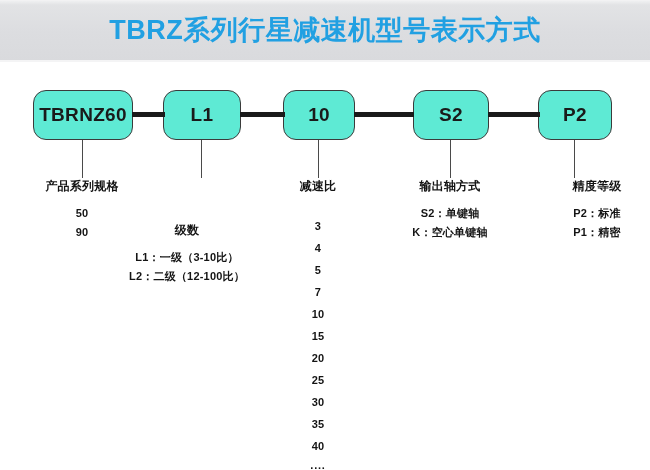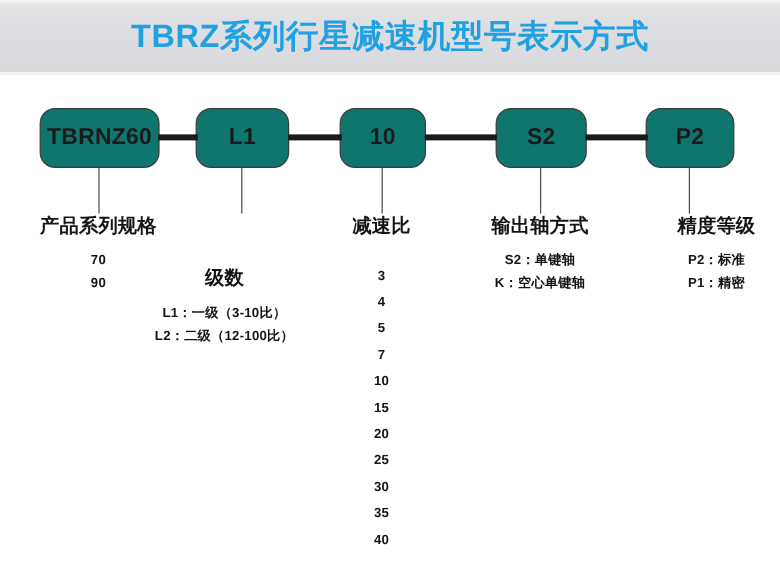--- a/index.html
+++ b/index.html
@@ -54,21 +54,21 @@
     width: 650px;
     height: 408px;
   }
 
   
   .node {
     position: absolute;
     height: 50px;
     border: 1.6px solid #3b3b3b;
     border-radius: 13px;
-    background: #0f766e;
+    background: #5eead4;
     box-sizing: border-box;
     display: flex;
     align-items: center;
     justify-content: center;
     font-size: 19px;
     font-weight: bold;
     color: #1a1a1a;
     letter-spacing: 0.3px;
   }
   .node.n1 { left: 33px;  top: 28px; width: 100px; }
@@ -109,21 +109,21 @@
     top: 116px;
     text-align: center;
   }
   .col.k1 { left: 12px;  width: 140px; }
   .col.k2 { left: 112px; width: 150px; margin-top: 44px; }
   .col.k3 { left: 258px; width: 120px; }
   .col.k4 { left: 383px; width: 134px; text-align: center; }
   .col.k5 { left: 535px; width: 124px; text-align: center; }
 
   .col-header {
-    font-size: 16px;
+    font-size: 12px;
     font-weight: bold;
     color: #141414;
     margin-bottom: 9px;
     white-space: nowrap;
     letter-spacing: 0.2px;
   }
   .col-item {
     font-size: 11px;
     font-weight: bold;
     color: #141414;
@@ -160,21 +160,21 @@
   <div class="connector c4"></div>
 
   <div class="drop d1"></div>
   <div class="drop d2"></div>
   <div class="drop d3"></div>
   <div class="drop d4"></div>
   <div class="drop d5"></div>
 
   <div class="col k1">
     <div class="col-header">产品系列规格</div>
-    <div class="col-item">70</div>
+    <div class="col-item">50</div>
     <div class="col-item">90</div>
   </div>
 
   <div class="col k2">
     <div class="col-header">级数</div>
     <div class="col-item">L1：一级（3-10比）</div>
     <div class="col-item">L2：二级（12-100比）</div>
   </div>
 
   <div class="col k3">

